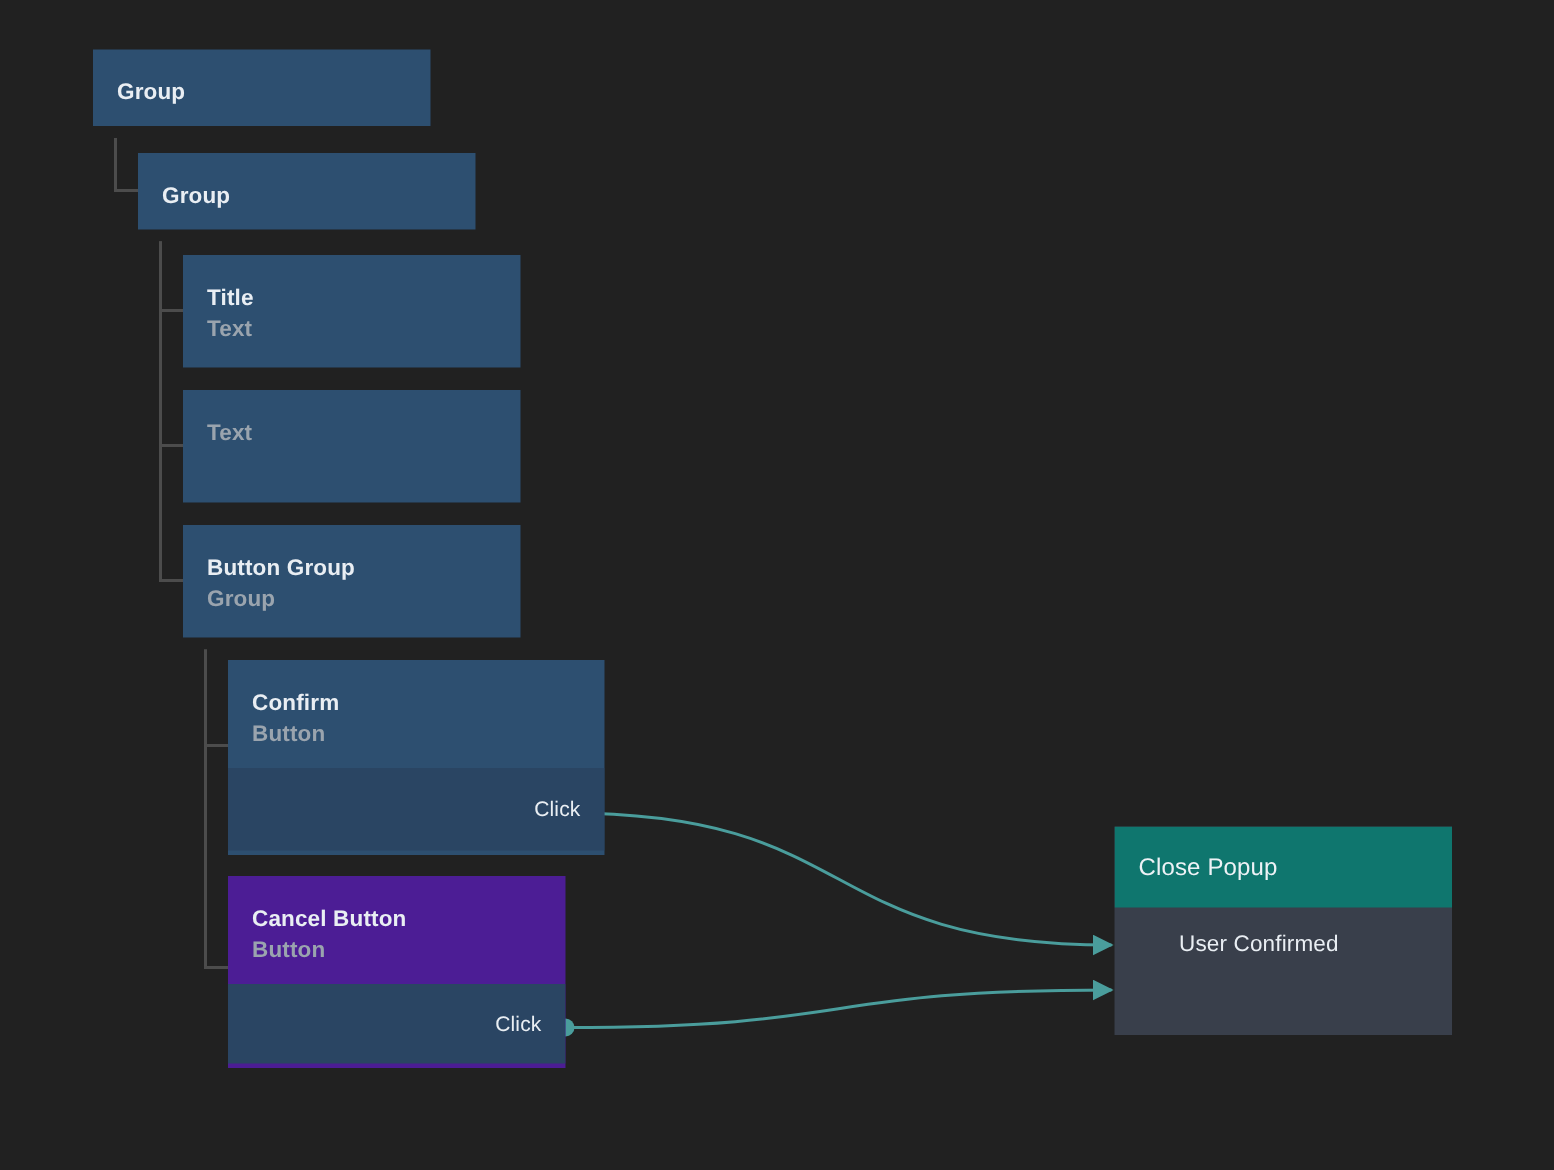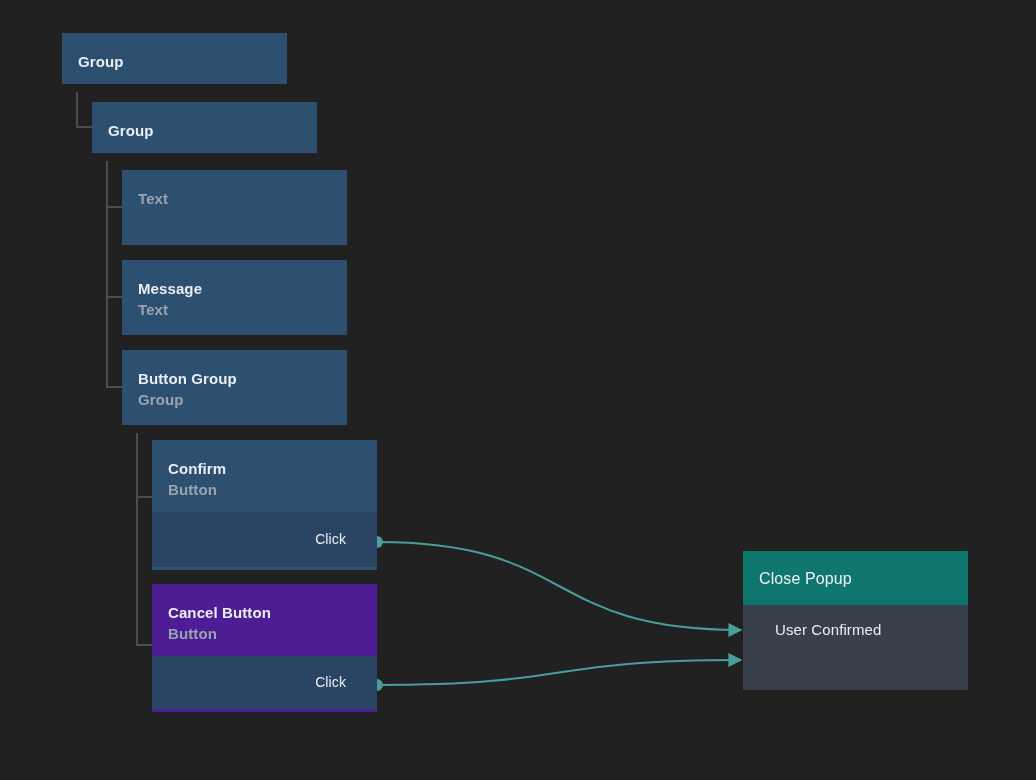--- a/index.html
+++ b/index.html
@@ -78,21 +78,21 @@
     position: relative;
   }
 
   .port-row {
     position: relative;
     height: 28px;
     line-height: 28px;
   }
   .port-row.out {
     text-align: right;
-    padding-right: 31px;
+    padding-right: 16px;
   }
   .port-label {
     color: #e9eef3;
     font-size: 14px;
     letter-spacing: 0.1px;
   }
 
   
   .node-action {
     background: #393f4b;
@@ -109,22 +109,23 @@
     font-weight: normal;
     font-size: 16px;
     color: #eef2f6;
   }
   .node-action .action-body {
     padding: 14px 0 0 0;
   }
   .node-action .in-row {
     height: 30px;
     line-height: 30px;
-    padding-left: 32px;
-    position: relative;
+    padding-left: 16px;
+    position: relative;
+    margin-left: 27px;
   }
   .node-action .in-row .port-label {
     color: #e9eef3;
     font-size: 15px;
   }
 </style>
 </head>
 <body style="background: rgb(33, 33, 33);">
 
 <div id="canvas">
@@ -159,36 +160,36 @@
           <div class="node-title">Group</div>
         </div>
       </div>
       <div class="node node-tree" style="left: 92px; top: 102px; width: 225px; height: 51px; background: rgb(45, 79, 112);">
         <div class="node-head">
           <div class="node-title">Group</div>
         </div>
       </div>
       <div class="node node-tree" style="left: 122px; top: 170px; width: 225px; height: 75px; background: rgb(45, 79, 112);">
         <div class="node-head">
+          <div class="node-title">Title</div>
           <div class="node-subtitle">Text</div>
         </div>
       </div>
       <div class="node node-tree" style="left: 122px; top: 260px; width: 225px; height: 75px; background: rgb(45, 79, 112);">
         <div class="node-head">
-          <div class="node-title">Message</div>
           <div class="node-subtitle">Text</div>
         </div>
       </div>
       <div class="node node-tree" style="left: 122px; top: 350px; width: 225px; height: 75px; background: rgb(45, 79, 112);">
         <div class="node-head">
           <div class="node-title">Button Group</div>
           <div class="node-subtitle">Group</div>
         </div>
       </div>
-      <div class="node node-tree has-ports" style="left: 152px; top: 440px; width: 225px; height: 130px; background: rgb(45, 79, 112);">
+      <div class="node node-tree has-ports" style="left: 152px; top: 440px; width: 251px; height: 130px; background: rgb(45, 79, 112);">
         <div class="node-head">
           <div class="node-title">Confirm</div>
           <div class="node-subtitle">Button</div>
         </div>
         <div class="node-ports" style="background: rgb(42, 69, 99); height: 55px;">
           <div class="port-row out" style="position: absolute; right: 0px; left: 0px; top: 13px;"><span class="port-label">Click</span></div>
         </div>
       </div>
       <div class="node node-tree has-ports" style="left: 152px; top: 584px; width: 225px; height: 128px; background: #4c1d95;">
         <div class="node-head">

